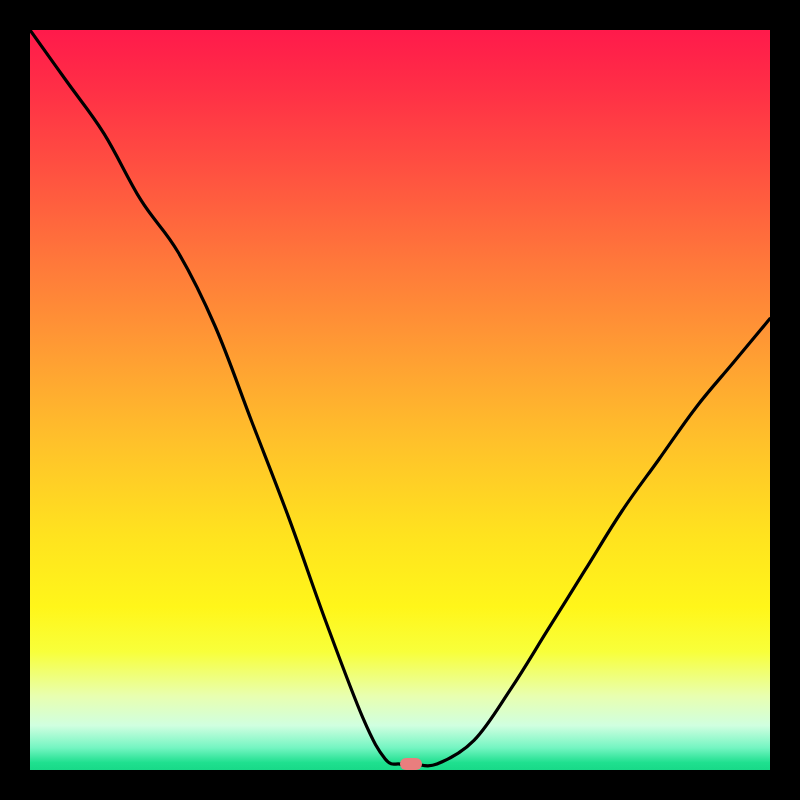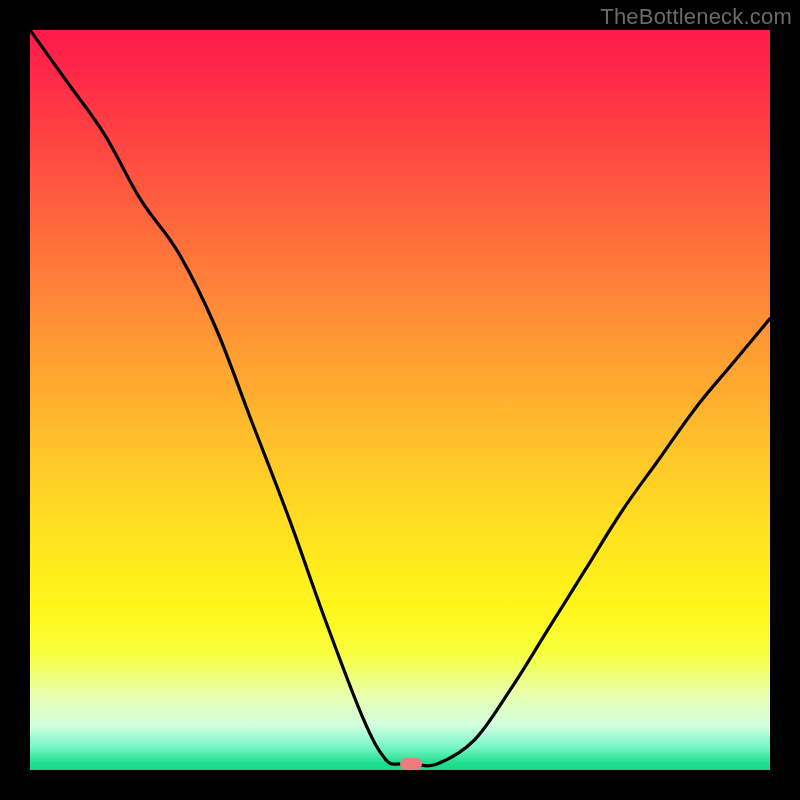--- a/index.html
+++ b/index.html
@@ -68,21 +68,20 @@
     height: 12px;
     background: #e97e7e;
     border-radius: 6px;
   }
 </style>
 </head>
 <body>
 
 <div class="frame">
 
-  <div class="watermark">TheBottleneck.com</div>
 
   <div class="plot-area">
     <div class="gradient"></div>
 
     <svg class="curve" viewBox="0 0 740 740" preserveAspectRatio="none">
       <path id="curve-path" fill="none" stroke="#000" stroke-width="3.2" stroke-linecap="round" stroke-linejoin="round" d="M 0 0 C 6.66 9.323999999999991, 23.68 33.15199999999995, 37 51.799999999999955 C 50.32 70.44799999999995, 60.68 82.28800000000003, 74 103.60000000000002 C 87.32 124.91200000000002, 97.68 148.88799999999995, 111 170.19999999999993 C 124.32 191.51199999999992, 134.68 199.356, 148 222 C 161.32 244.644, 171.68 265.364, 185 296 C 198.32 326.636, 208.68 357.56800000000004, 222 392.20000000000005 C 235.32 426.83200000000005, 245.68 452.436, 259 488.4 C 272.32 524.3639999999999, 282.68 556.036, 296 592 C 309.32 627.964, 322.344 663.558, 333 688.2 C 343.656 712.8420000000001, 348.53999999999996 720.6415999999999, 355.2 728.9 C 361.86 737.1584, 364.67199999999997 733.1476, 370 734.08 C 375.32800000000003 735.0124000000001, 378.14 734.08, 384.8 734.08 C 391.46000000000004 734.08, 396.34400000000005 738.3424, 407.00000000000006 734.08 C 417.65600000000006 729.8176000000001, 430.68 723.9864, 444 710.4 C 457.32 696.8136, 467.68 678.58, 481 658.6 C 494.32 638.62, 504.68 620.712, 518 599.4 C 531.32 578.088, 541.68 561.5120000000001, 555 540.2 C 568.32 518.888, 578.68 500.98, 592 481 C 605.32 461.02, 615.68 447.84799999999996, 629 429.2 C 642.32 410.552, 652.68 394.71600000000007, 666 377.40000000000003 C 679.32 360.084, 689.68 348.9839999999999, 703 332.99999999999994 C 716.32 317.01599999999996, 733.34 296.592, 740 288.6"></path>
     </svg>
 
     <div class="marker" id="marker" style="left: 370.1px; top: 728.08px;"></div>
   </div>

